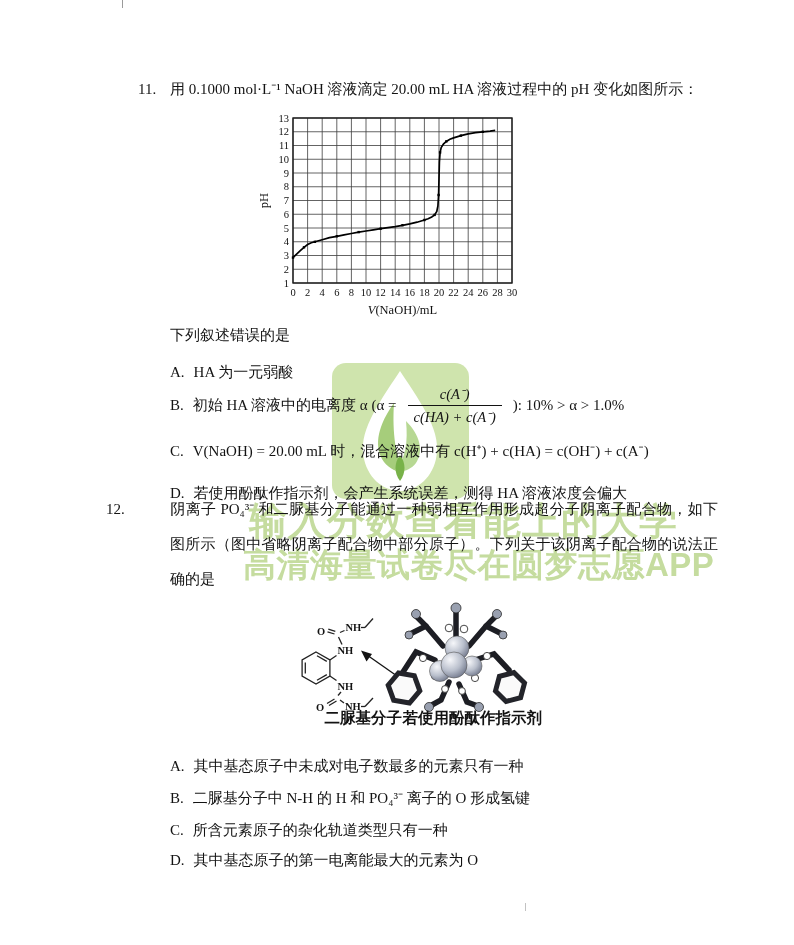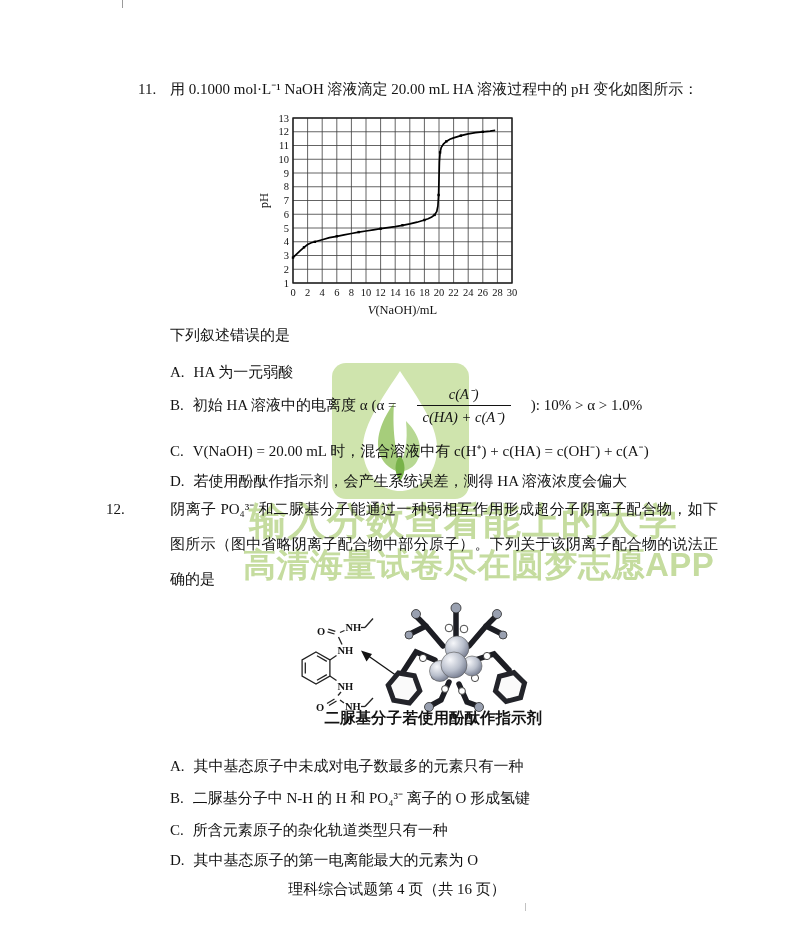--- a/index.html
+++ b/index.html
@@ -18,21 +18,21 @@
 
   
   .stem-row{position:absolute;left:138px;font-size:15px;white-space:nowrap;}
   .qnum{display:inline-block;width:32px;}
   .stem-block{position:absolute;left:138px;width:548px;font-size:15px;line-height:35px;
               text-align:justify;padding-left:32px;text-indent:-32px;}
   .prompt{position:absolute;left:170px;font-size:15px;}
   .opt{position:absolute;left:170px;font-size:15px;white-space:nowrap;}
   .opt .lab{margin-right:9px;}
   .opt-b{display:flex;align-items:center;}
-  .frac{display:inline-block;text-align:center;font-style:italic;margin:0 20px;
+  .frac{display:inline-block;text-align:center;font-style:italic;margin:0 11px;
         font-size:14.5px;line-height:1.25;}
   .frac .num{display:block;border-bottom:1.3px solid #131313;padding:0 6px 2px;}
   .frac .den{display:block;padding:2px 6px 0;}
 
   .chart-wrap{position:absolute;left:258px;top:110px;width:266px;height:207px;}
 
   .fig-wrap{position:absolute;left:273px;top:594px;width:270px;height:125px;}
   .fig-label{position:absolute;top:708px;font-size:15.5px;font-weight:bold;text-align:right;}
   .fig-label-left{left:298px;width:104px;}
   .fig-label-right{left:390px;width:152px;}
@@ -171,21 +171,21 @@
         <span class="num">c(A⁻)</span>
         <span class="den">c(HA) + c(A⁻)</span>
       </span>
       <span>):  10% &gt; α &gt; 1.0%</span>
     </div>
 
     <div class="opt" style="top:440px">
       <span class="lab">C.</span><span>V(NaOH) = 20.00 mL 时，混合溶液中有 c(H⁺) + c(HA) = c(OH⁻) + c(A⁻)</span>
     </div>
 
-    <div class="opt" style="top:472px">
+    <div class="opt" style="top:484px">
       <span class="lab">D.</span><span>若使用酚酞作指示剂，会产生系统误差，测得 HA 溶液浓度会偏大</span>
     </div>
 
     <div class="stem-block" style="top:492px">
       <span class="qnum">12.</span><span>阴离子 PO₄³⁻ 和二脲基分子能通过一种弱相互作用形成超分子阴离子配合物，如下图所示（图中省略阴离子配合物中部分原子）。下列关于该阴离子配合物的说法正确的是</span>
     </div>
 
     <div class="fig-wrap">
       <svg width="270" height="125" viewBox="0 0 270 125">
         <defs>
@@ -283,15 +283,14 @@
     <div class="opt" style="top:821px">
       <span class="lab">C.</span><span>所含元素原子的杂化轨道类型只有一种</span>
     </div>
     <div class="opt" style="top:787px">
       <span class="lab">B.</span><span>二脲基分子中 N-H 的 H 和 PO₄³⁻ 离子的 O 形成氢键</span>
     </div>
     <div class="opt" style="top:851px">
       <span class="lab">D.</span><span>其中基态原子的第一电离能最大的元素为 O</span>
     </div>
 
-    <div class="footer">理科综合试题第 4 页（共 16 页）</div>
   </div>
 </div>
 
 </body></html>

